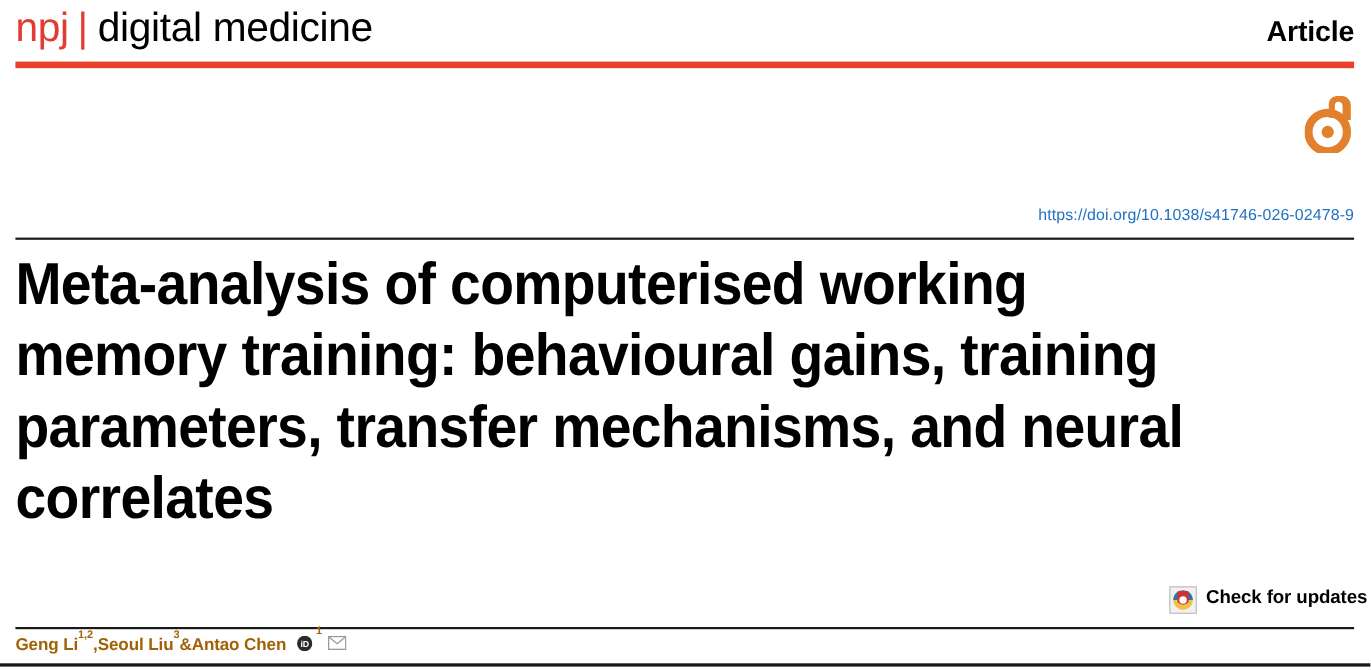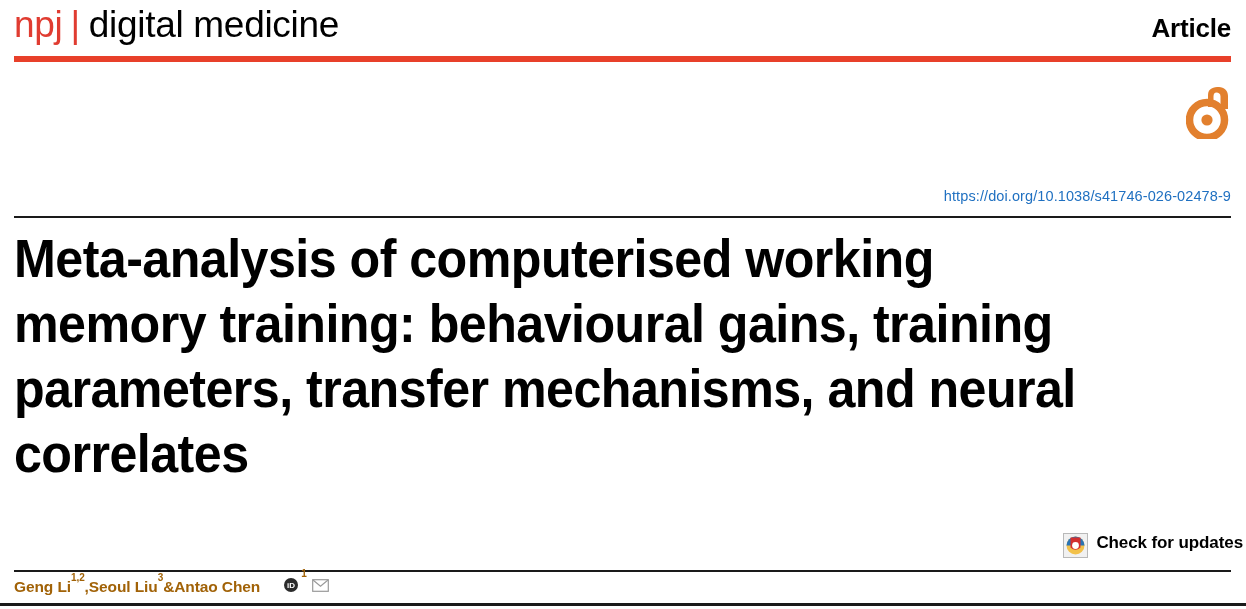--- a/index.html
+++ b/index.html
@@ -182,21 +182,21 @@
     white-space: nowrap;
   }
   .authors sup {
     font-size: 10px;
     vertical-align: super;
     line-height: 0;
   }
   .orcid-icon {
     width: 14px;
     height: 14px;
-    margin: 0 1px 0 24px;
+    margin: 0 1px 0 10px;
     display: inline-block;
     vertical-align: -2px;
     flex: 0 0 auto;
   }
   .affil-after-orcid {
     font-size: 10px;
     vertical-align: super;
     line-height: 0;
     margin-left: 2px;
     position: relative;

